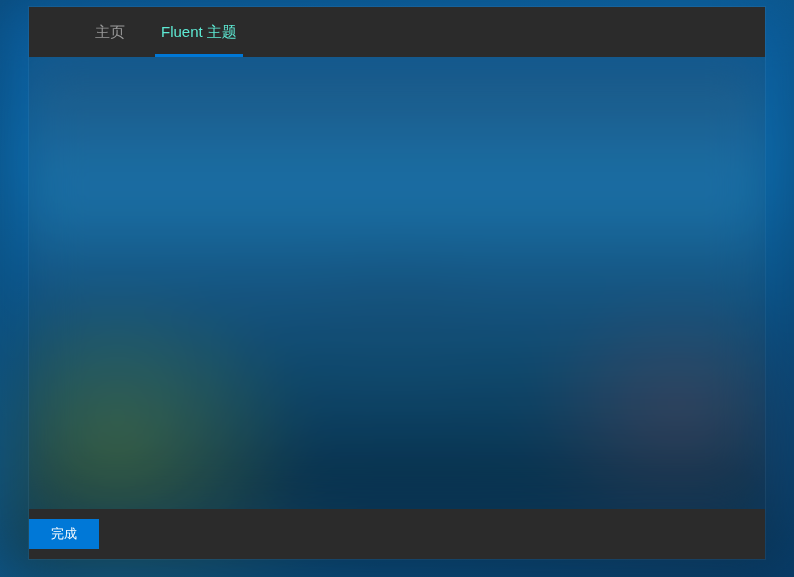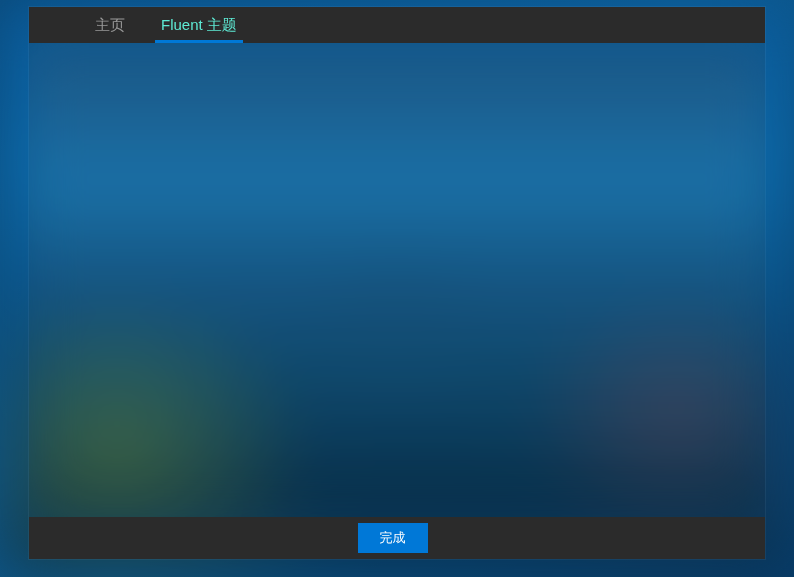--- a/index.html
+++ b/index.html
@@ -68,21 +68,21 @@
       color: #ffffff;
       cursor: pointer;
     }
     
     .window-control svg {
       width: 10px;
       height: 10px;
     }
     
     .tabbar {
-      height: 36px;
+      height: 50px;
       background: #2b2b2b;
       display: flex;
       align-items: center;
       padding-left: 48px;
     }
     
     .tab {
       padding: 0 18px;
       height: 100%;
       display: flex;
@@ -134,25 +134,25 @@
       filter: blur(25px);
     }
     
     .content-overlay {
       position: absolute;
       inset: 0;
       background: rgba(30, 60, 90, 0.15);
     }
     
     .footer {
-      height: 42px;
+      height: 50px;
       background: #2b2b2b;
       display: flex;
       align-items: center;
-      justify-content: center;
+      justify-content: flex-start;
       padding-right: 9px;
     }
     
     .btn-primary {
       background: #0078d7;
       color: #ffffff;
       border: none;
       padding: 6px 20px;
       font-size: 13px;
       font-family: inherit;

